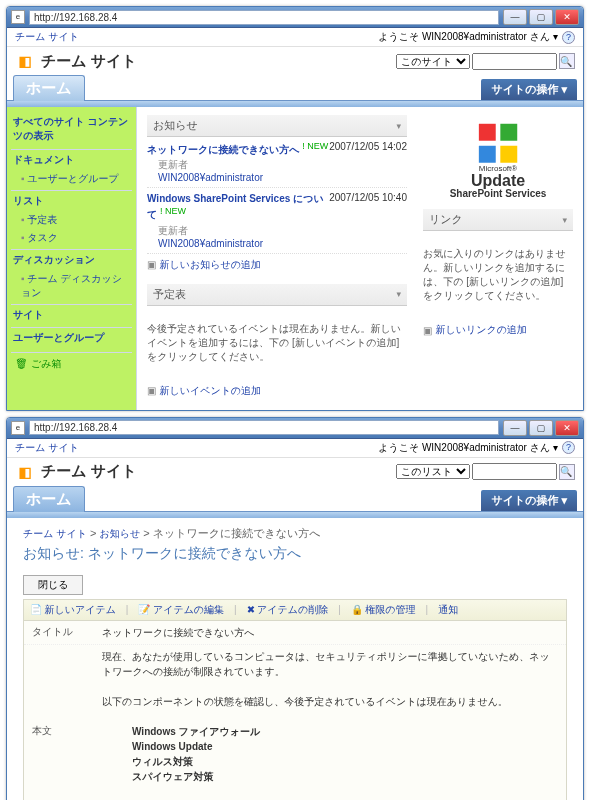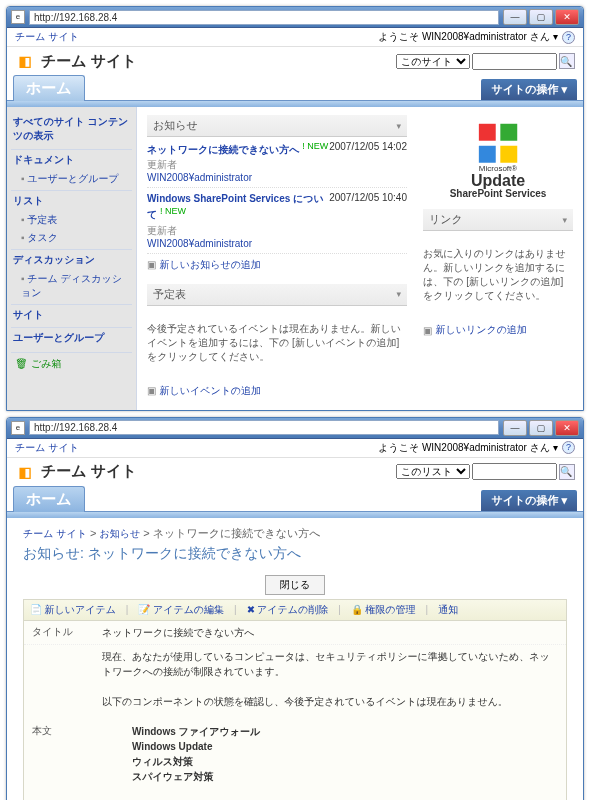--- a/index.html
+++ b/index.html
@@ -33,40 +33,40 @@
     .tab { padding:3px 12px;border:1px solid #6b94c8;border-bottom:none;border-radius:3px 3px 0 0;background:linear-gradient(to bottom,#b8d4f0,#8cb4e0);color:#fff;font-size:15px;cursor:pointer;margin-bottom:-1px;font-weight:bold;}
     .tab.active { background:linear-gradient(to bottom,#d8e8f8,#a8c8e8); }
     .site-actions { background:linear-gradient(to bottom,#4a7ab5,#3a5a90);color:#fff;padding:3px 10px;font-size:11px;cursor:pointer;border-radius:2px 2px 0 0;font-weight:bold;}
     
     .nav-bar { background:linear-gradient(to bottom,#b8d4f0,#8cb4e0);padding:3px 8px;display:flex;justify-content:space-between;align-items:center;font-size:10px;color:#fff;}
     .breadcrumb a { color:#24a;text-decoration:none;font-size:10px; }
     .breadcrumb { color:#666; }
     
     .main { display:flex; min-height:260px; }
     
-    .quicklaunch { width:130px;background:#e5e5e5;border-right:1px solid #d0d8e8;padding:4px;font-size:10px;}
+    .quicklaunch { width:130px;background:#bef264;border-right:1px solid #d0d8e8;padding:4px;font-size:10px;}
     .ql-head { color:#24a;padding:4px 2px;font-weight:bold;font-size:10px;}
     .ql-sec { color:#24a;padding:3px 2px;font-size:10px;font-weight:bold;border-top:1px solid #d0d8e8;margin-top:2px;cursor:pointer;}
     .ql-item { padding:2px 2px 2px 10px;color:#24a;cursor:pointer;}
     .ql-item.bullet::before{content:"▪ ";color:#888;}
     .recycle { color:#080;padding:4px 4px;display:flex;align-items:center;gap:4px;border-top:1px solid #d0d8e8;margin-top:4px;cursor:pointer;}
     .recycle-ic{width:12px;height:12px;display:inline-block;}
     
     .body-area { flex:1;padding:8px 10px;display:flex;gap:16px; }
     .col-main { flex:1; }
     .col-side { width:150px; }
     
     .wp-title { background:linear-gradient(to bottom,#f4f4f4,#eaeaea);border-bottom:1px solid #ccc;padding:3px 6px;font-size:11px;color:#555;display:flex;justify-content:space-between;align-items:center;}
     .wp-title .chev { cursor:pointer;color:#888;font-size:9px;}
     
     .ann-item { padding:4px 0;border-bottom:1px dotted #ddd;font-size:10px;}
     .ann-link { color:#24a;font-weight:bold;cursor:pointer;}
     .ann-new { color:#0a0;font-size:9px;vertical-align:super;}
     .ann-date { float:right;color:#333;}
-    .ann-meta { color:#888;margin-top:1px;}
+    .ann-meta { color:#888;margin-top:1px;margin-left:11px;}
     .ann-meta a { color:#24a;}
     
     .add-link { color:#24a;padding:4px 0;display:flex;align-items:center;gap:3px;font-size:10px;cursor:pointer;}
     .add-link::before { content:"▣";color:#888;}
     
     .empty-msg { font-size:10px;color:#555;padding:16px 0;line-height:1.4;}
     
     .win-logo { text-align:center;padding:4px 0 10px;}
     .win-logo-img { font-size:10px;color:#333;line-height:1;}
     .win-flag { display:inline-block;font-size:26px;line-height:22px;}
@@ -78,21 +78,21 @@
     .detail-title { font-size:14px;color:#4a7ab5;padding:4px 0 8px;}
     .detail-box { border:1px solid #d8d8c8;background:#fdfdf8;}
     .detail-toolbar { background:linear-gradient(to bottom,#f8f8e8,#f0f0d8);border-bottom:1px solid #d8d8c8;padding:3px 6px;font-size:10px;display:flex;gap:10px;}
     .detail-toolbar span { color:#24a;cursor:pointer;display:inline-flex;align-items:center;gap:2px;}
     .detail-toolbar .sep { color:#bbb;cursor:default;}
     .detail-row { display:flex;padding:4px 8px;font-size:10px;border-bottom:1px dotted #eee;}
     .detail-label { width:70px;color:#555;}
     .detail-val { flex:1;color:#333;line-height:1.5;}
     .detail-val a { color:#24a;}
     .btn-close { padding:2px 14px;font-size:10px;background:#f4f4f4;border:1px solid #aaa;cursor:pointer;}
-    .close-top { display:flex;justify-content:center;padding:4px 0;}
+    .close-top { display:flex;justify-content:flex-start;padding:4px 0;}
   </style>
 </head>
 <body>
 
 <div class="window">
   <div class="titlebar">
     <span class="favicon">e</span>
     <span class="url">http://192.168.28.4</span>
     <div class="tb-btns">
       <div class="tb-btn">—</div>

